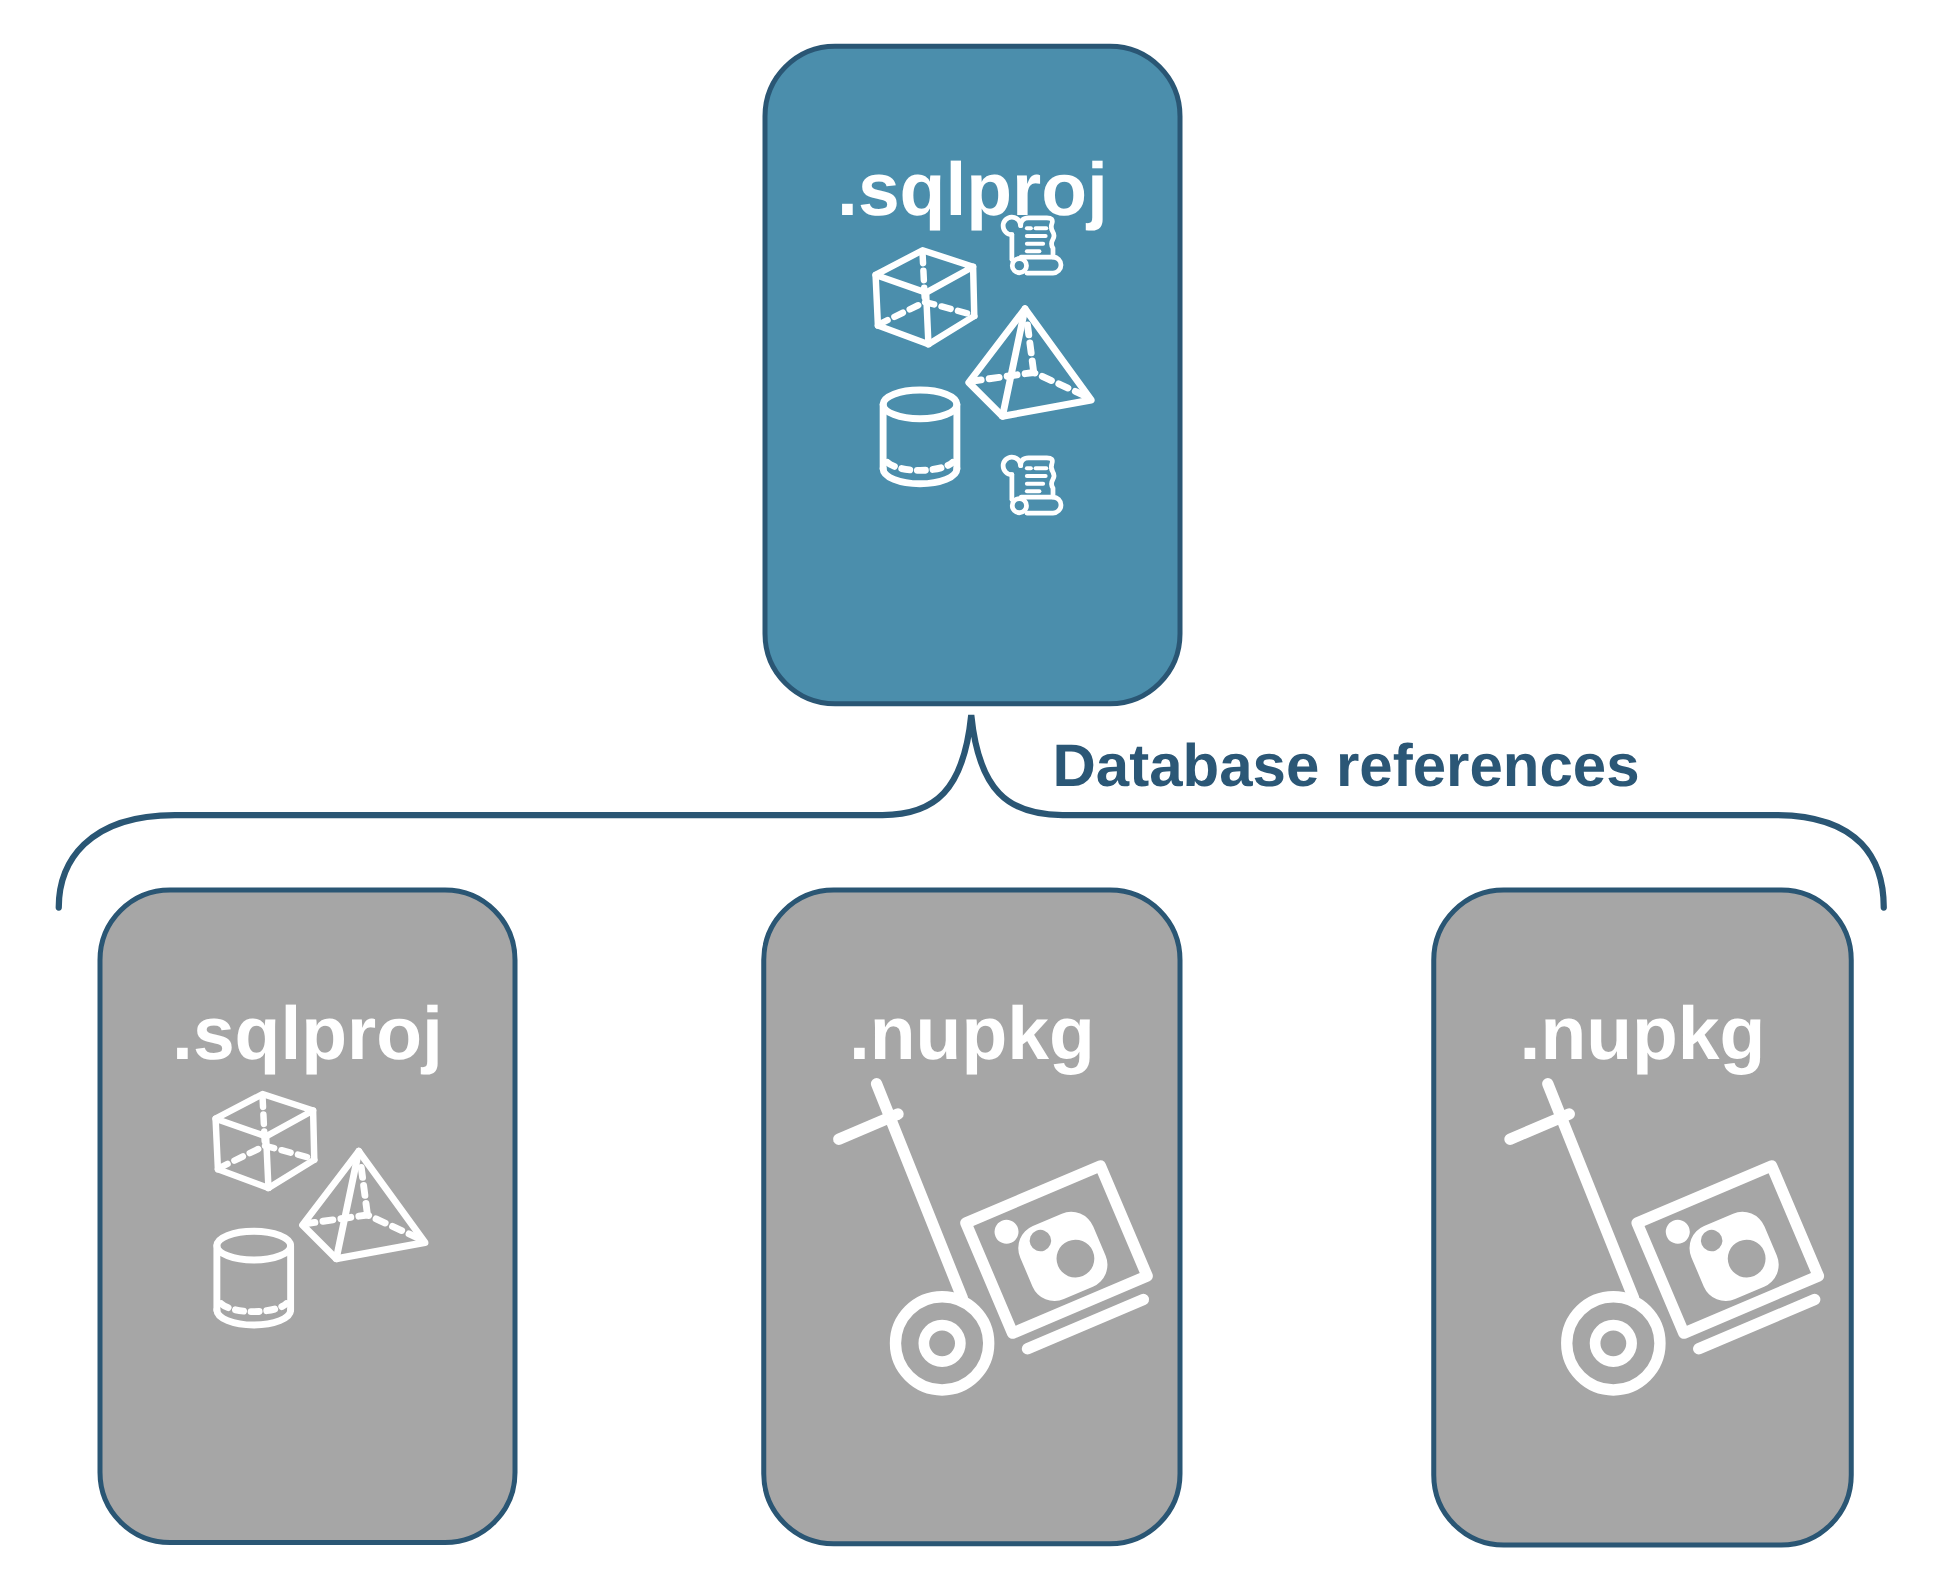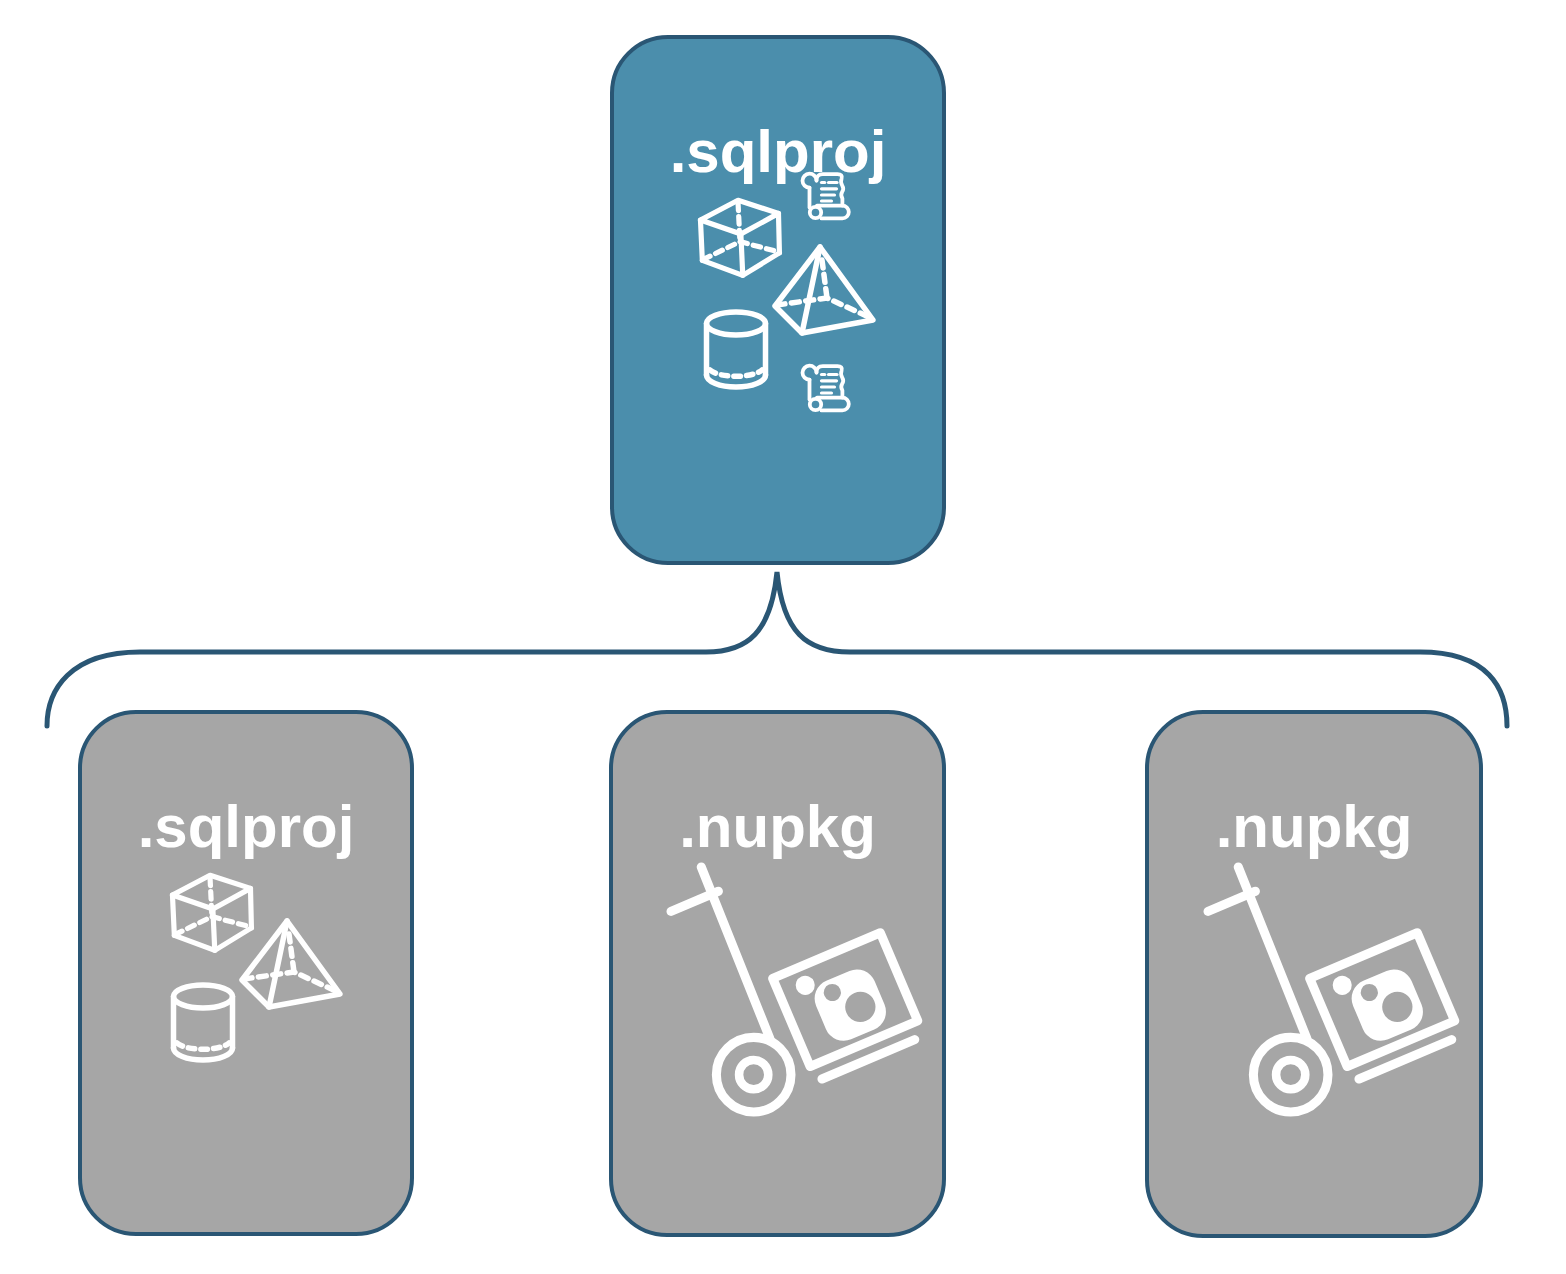--- a/index.html
+++ b/index.html
@@ -60,20 +60,21 @@
   <svg class="brace-svg" width="1566" height="1274" viewBox="0 0 1566 1274">
     <path class="brace-path" d="M 47 726
              C 47 690 70 652 140 652
              L 706 652
              C 748 652 771 632 777 572
              C 783 632 806 652 850 652
              L 1420 652
              C 1488 652 1507 688 1507 726"></path>
   </svg>
 
+  <div class="connector-label">Database references</div>
 
   <div class="node root" style="left:610px;top:35px;width:336px;height:530px;">
     <div class="node-title">.sqlproj</div>
 
     <svg class="icon" style="left:78px;top:152px;width:94px;height:88px" viewBox="0 0 100 92">
       <g class="line" stroke-width="5.5">
         <path d="M9 30 L49 9 L92 23 L52 45 Z"></path>
         <path d="M9 30 L11 73"></path>
           <path d="M92 23 L93 65"></path>
           <path d="M52 45 L54 89"></path>

